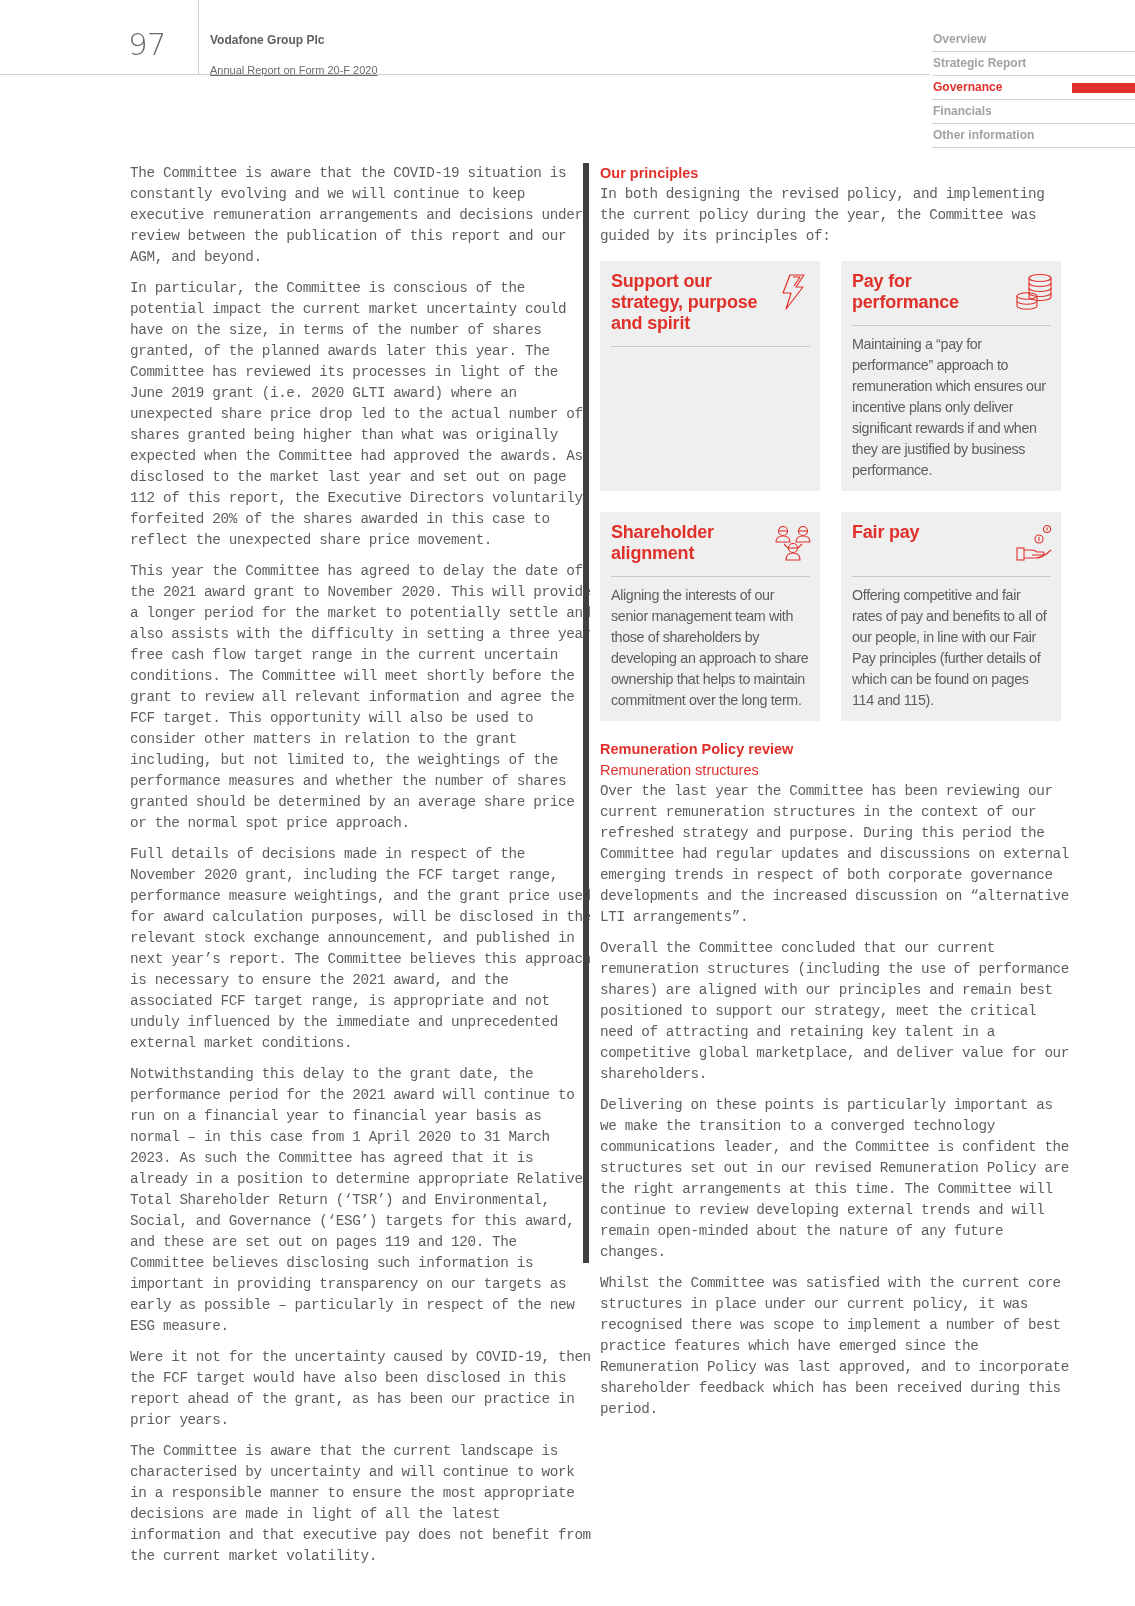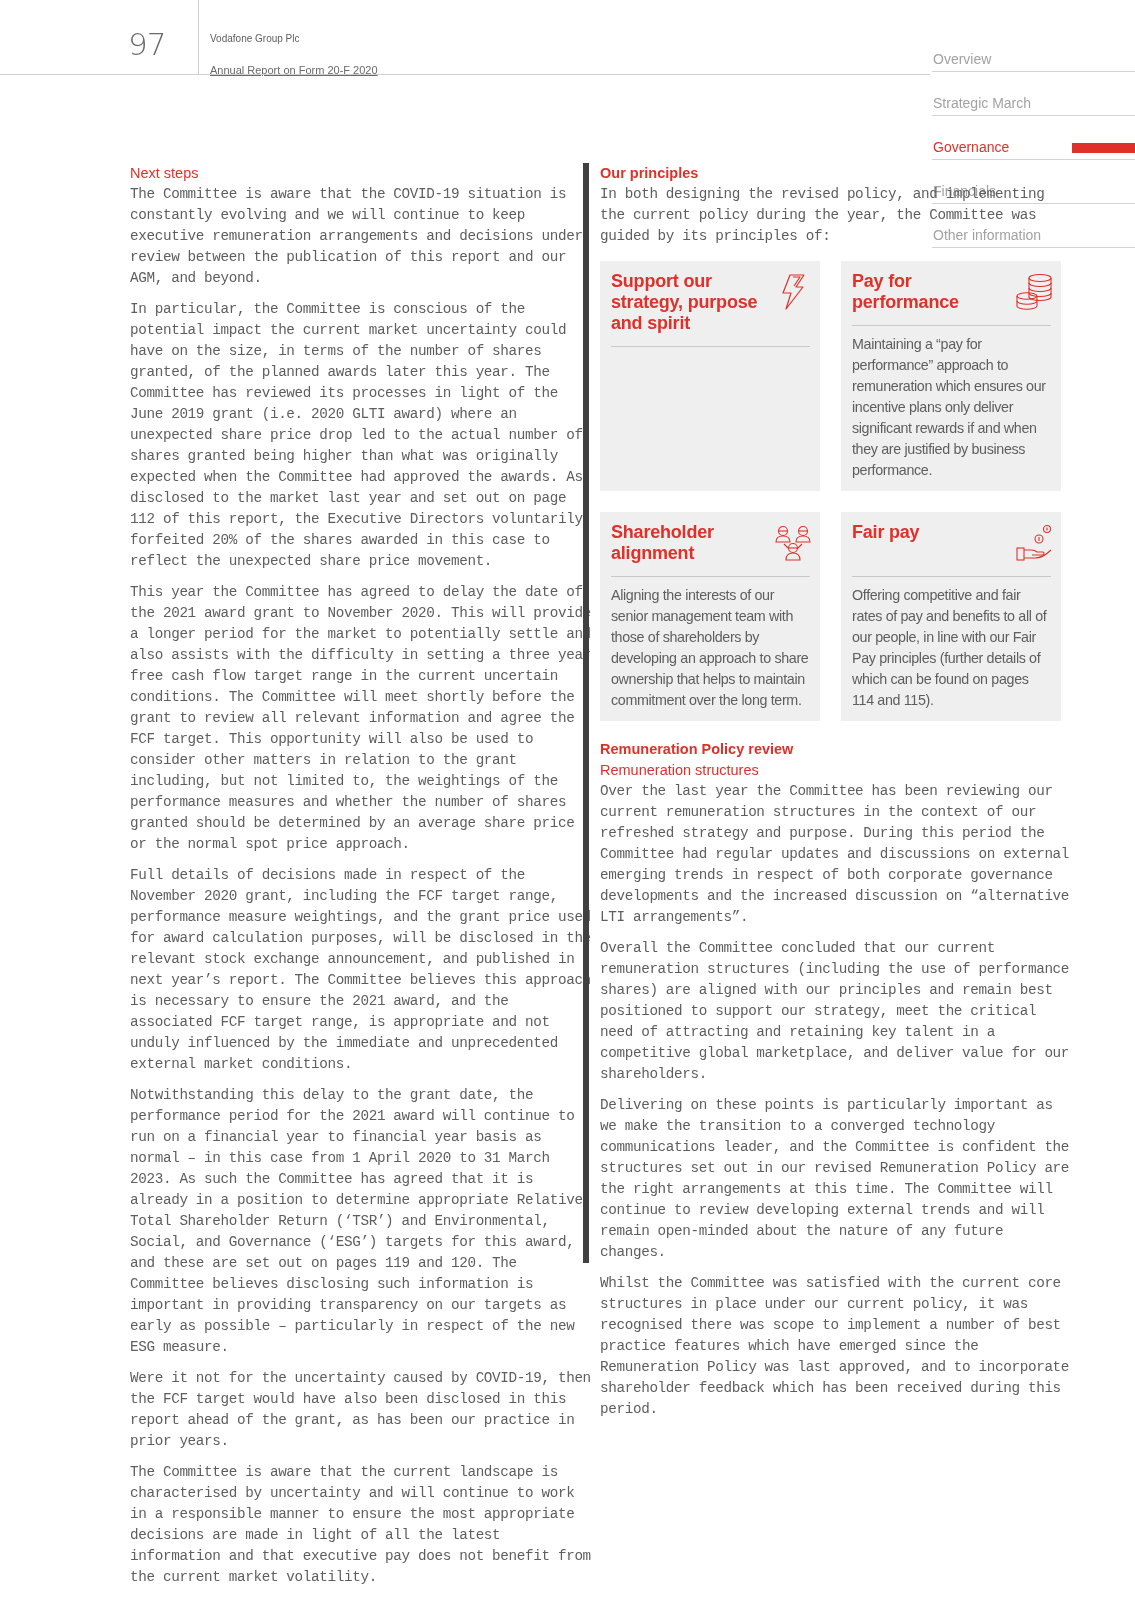--- a/index.html
+++ b/index.html
@@ -3,26 +3,26 @@
 <meta charset="utf-8">
 <style>
   html, body { margin: 0; padding: 0; background: #ffffff; }
   body { width: 1135px; height: 1606px; position: relative; overflow: hidden;
          font-family: "Liberation Sans", sans-serif; color: #5a5a5a; }
 
   .page-num { position: absolute; left: 128px; top: 26px; font-size: 31px; color: #6b6b6b;
               font-family: "DejaVu Sans", sans-serif; font-weight: 300; letter-spacing: -1px; }
   .vrule { position: absolute; left: 198px; top: 0; width: 1px; height: 75px; background: #cfcfcf; }
   .hrule { position: absolute; left: 0; top: 74px; width: 930px; height: 1px; background: #cfcfcf; }
-  .company { position: absolute; left: 210px; top: 33px; font-size: 10px; font-weight: normal; color: #5e5e5e; }
+  .company { position: absolute; left: 210px; top: 33px; font-size: 12px; font-weight: bold; color: #5e5e5e; }
   .report { position: absolute; left: 210px; top: 64px; font-size: 11px; color: #6a6a6a; text-decoration: underline; }
 
   .nav { position: absolute; left: 932px; top: 28px; width: 203px; }
   .nav-item { position: relative; height: 23px; border-bottom: 1px solid #d4d4d4;
-              font-size: 14px; font-weight: normal; color: #a2a2a2; line-height: 23px; padding-left: 1px; cursor: pointer; margin-top: 20px; }
+              font-size: 12px; font-weight: bold; color: #a2a2a2; line-height: 23px; padding-left: 1px; cursor: pointer; }
   .nav-item.active { color: #e0302a; }
   .nav-item .bar { position: absolute; right: 0; top: 7px; width: 63px; height: 10px; background: #e0302a; }
 
   .colL { position: absolute; left: 130px; top: 163px; width: 462px; }
   .colR { position: absolute; left: 583px; top: 163px; width: 473px; border-left: 6px solid #404040; padding-left: 11px; height: 1100px; }
 
   .sub-red { color: #e0302a; font-size: 14.5px; line-height: 21px; }
   .head-red { color: #e0302a; font-size: 14.5px; line-height: 21px; font-weight: bold; }
   p { margin: 0 0 10px 0; font-size: 14.3px; line-height: 21px; color: #5e5e5e; letter-spacing: -0.35px; font-family: Liberation Mono, monospace; }
 
@@ -39,28 +39,27 @@
 <div>
   <div class="page-num">97</div>
   <div class="vrule"></div>
   <div class="company">Vodafone Group Plc</div>
   <div class="report">Annual Report on Form 20-F 2020</div>
   <div class="hrule"></div>
 </div>
 
 <nav class="nav">
   <div class="nav-item"><span>Overview</span></div>
-  <div class="nav-item"><span>Strategic March</span></div>
+  <div class="nav-item"><span>Strategic Report</span></div>
   <div class="nav-item active"><span>Governance</span><span class="bar"></span></div>
   <div class="nav-item"><span>Financials</span></div>
   <div class="nav-item"><span>Other information</span></div>
 </nav>
 
 <section class="colL">
-  <div class="sub-red">Next steps</div>
   <p>The Committee is aware that the COVID-19 situation is constantly evolving and we will continue to keep executive remuneration arrangements and decisions under review between the publication of this report and our AGM, and beyond.</p>
   <p>In particular, the Committee is conscious of the potential impact the current market uncertainty could have on the size, in terms of the number of shares granted, of the planned awards later this year. The Committee has reviewed its processes in light of the June 2019 grant (i.e. 2020 GLTI award) where an unexpected share price drop led to the actual number of shares granted being higher than what was originally expected when the Committee had approved the awards. As disclosed to the market last year and set out on page 112 of this report, the Executive Directors voluntarily forfeited 20% of the shares awarded in this case to reflect the unexpected share price movement.</p>
   <p>This year the Committee has agreed to delay the date of the 2021 award grant to November 2020. This will provide a longer period for the market to potentially settle and also assists with the difficulty in setting a three year free cash flow target range in the current uncertain conditions. The Committee will meet shortly before the grant to review all relevant information and agree the FCF target. This opportunity will also be used to consider other matters in relation to the grant including, but not limited to, the weightings of the performance measures and whether the number of shares granted should be determined by an average share price or the normal spot price approach.</p>
   <p>Full details of decisions made in respect of the November 2020 grant, including the FCF target range, performance measure weightings, and the grant price used for award calculation purposes, will be disclosed in the relevant stock exchange announcement, and published in next year’s report. The Committee believes this approach is necessary to ensure the 2021 award, and the associated FCF target range, is appropriate and not unduly influenced by the immediate and unprecedented external market conditions.</p>
   <p>Notwithstanding this delay to the grant date, the performance period for the 2021 award will continue to run on a financial year to financial year basis as normal – in this case from 1 April 2020 to 31 March 2023. As such the Committee has agreed that it is already in a position to determine appropriate Relative Total Shareholder Return (‘TSR’) and Environmental, Social, and Governance (‘ESG’) targets for this award, and these are set out on pages 119 and 120. The Committee believes disclosing such information is important in providing transparency on our targets as early as possible – particularly in respect of the new ESG measure.</p>
   <p>Were it not for the uncertainty caused by COVID-19, then the FCF target would have also been disclosed in this report ahead of the grant, as has been our practice in prior years.</p>
   <p>The Committee is aware that the current landscape is characterised by uncertainty and will continue to work in a responsible manner to ensure the most appropriate decisions are made in light of all the latest information and that executive pay does not benefit from the current market volatility.</p>
 </section>
 
 <section class="colR">

